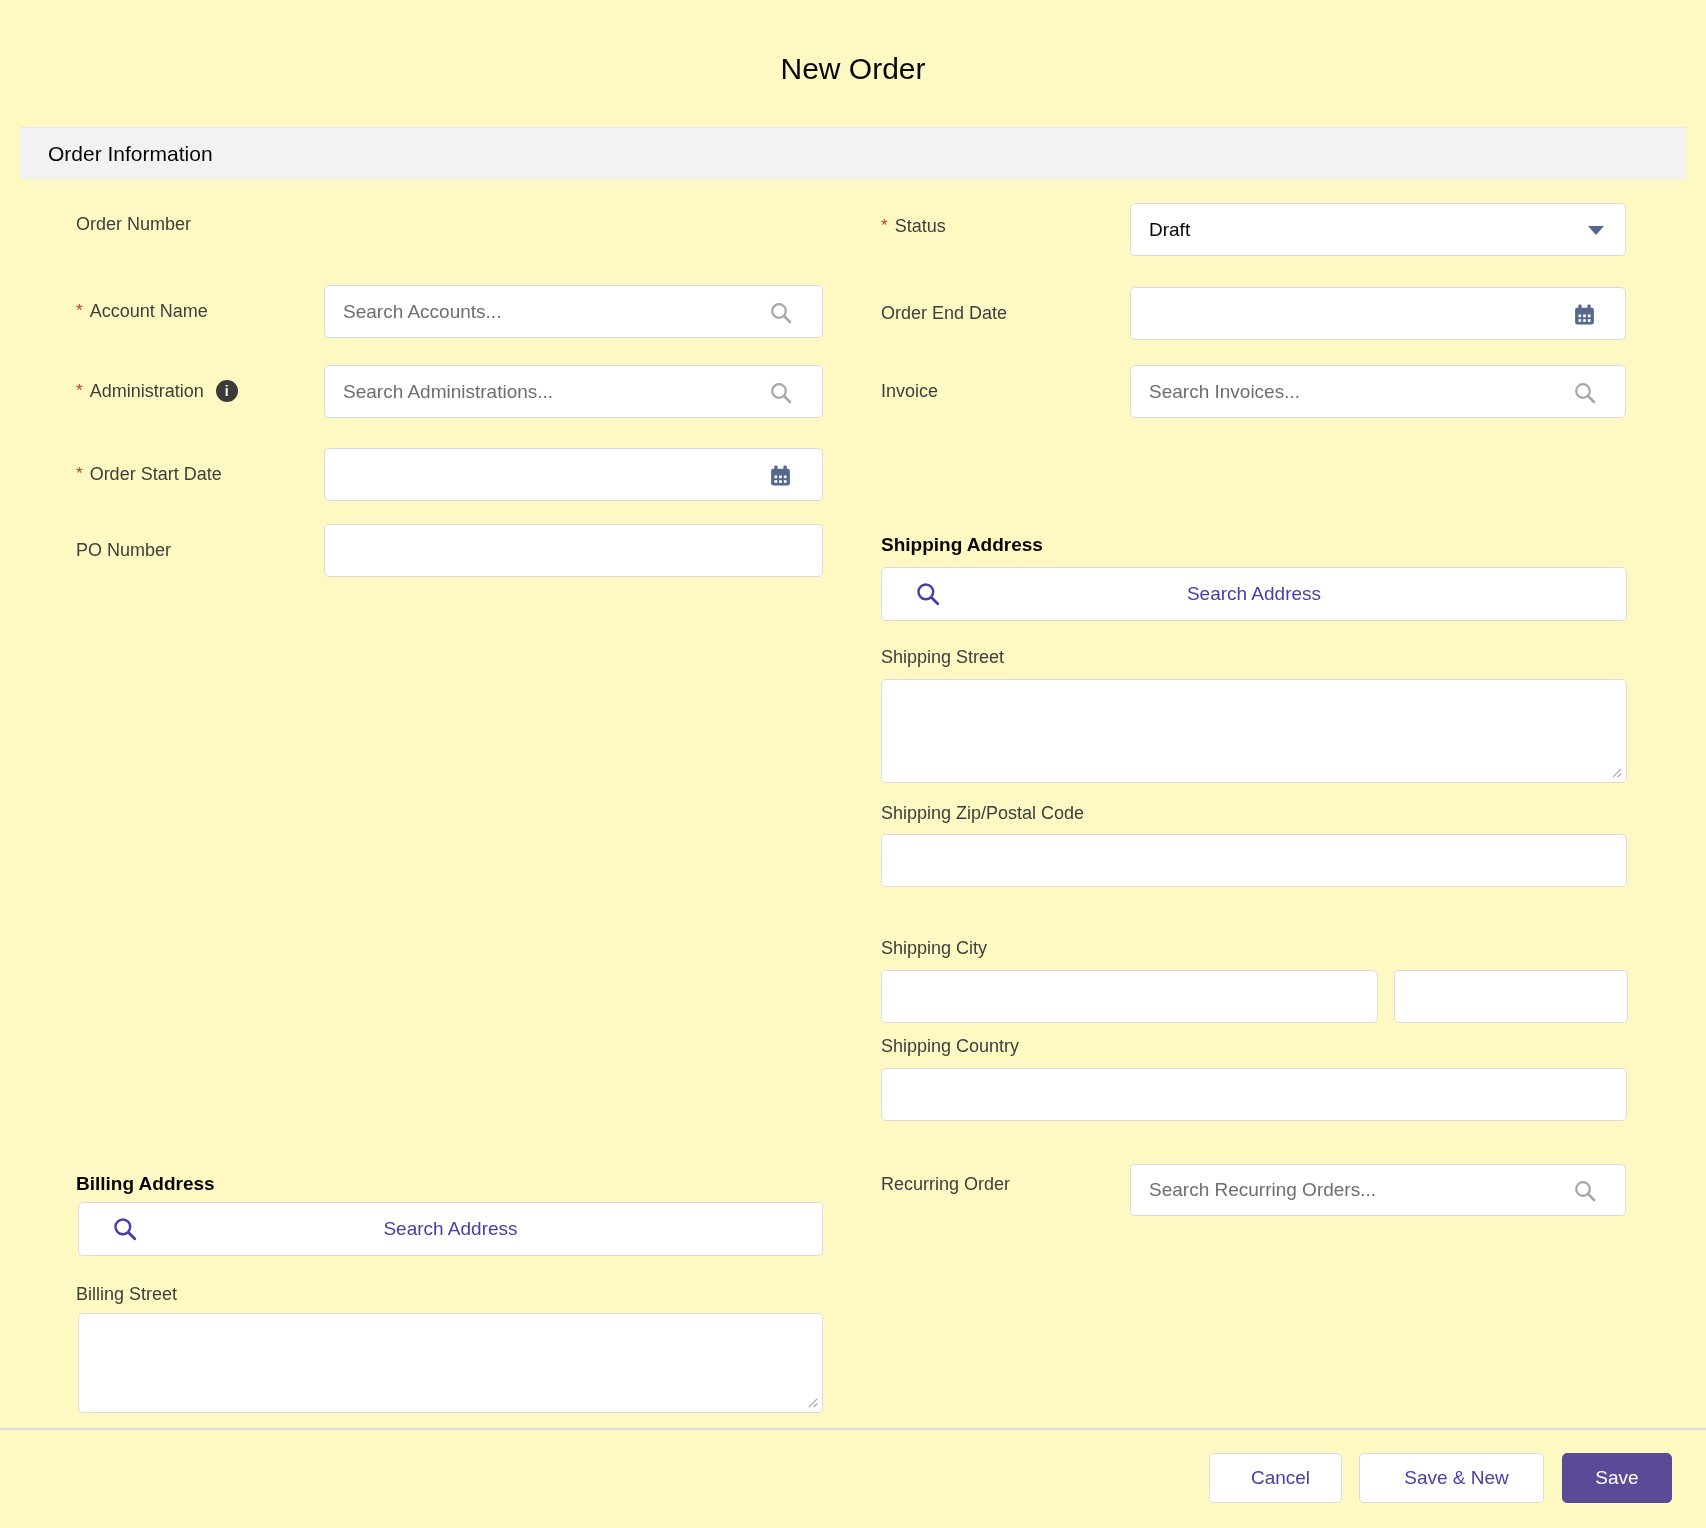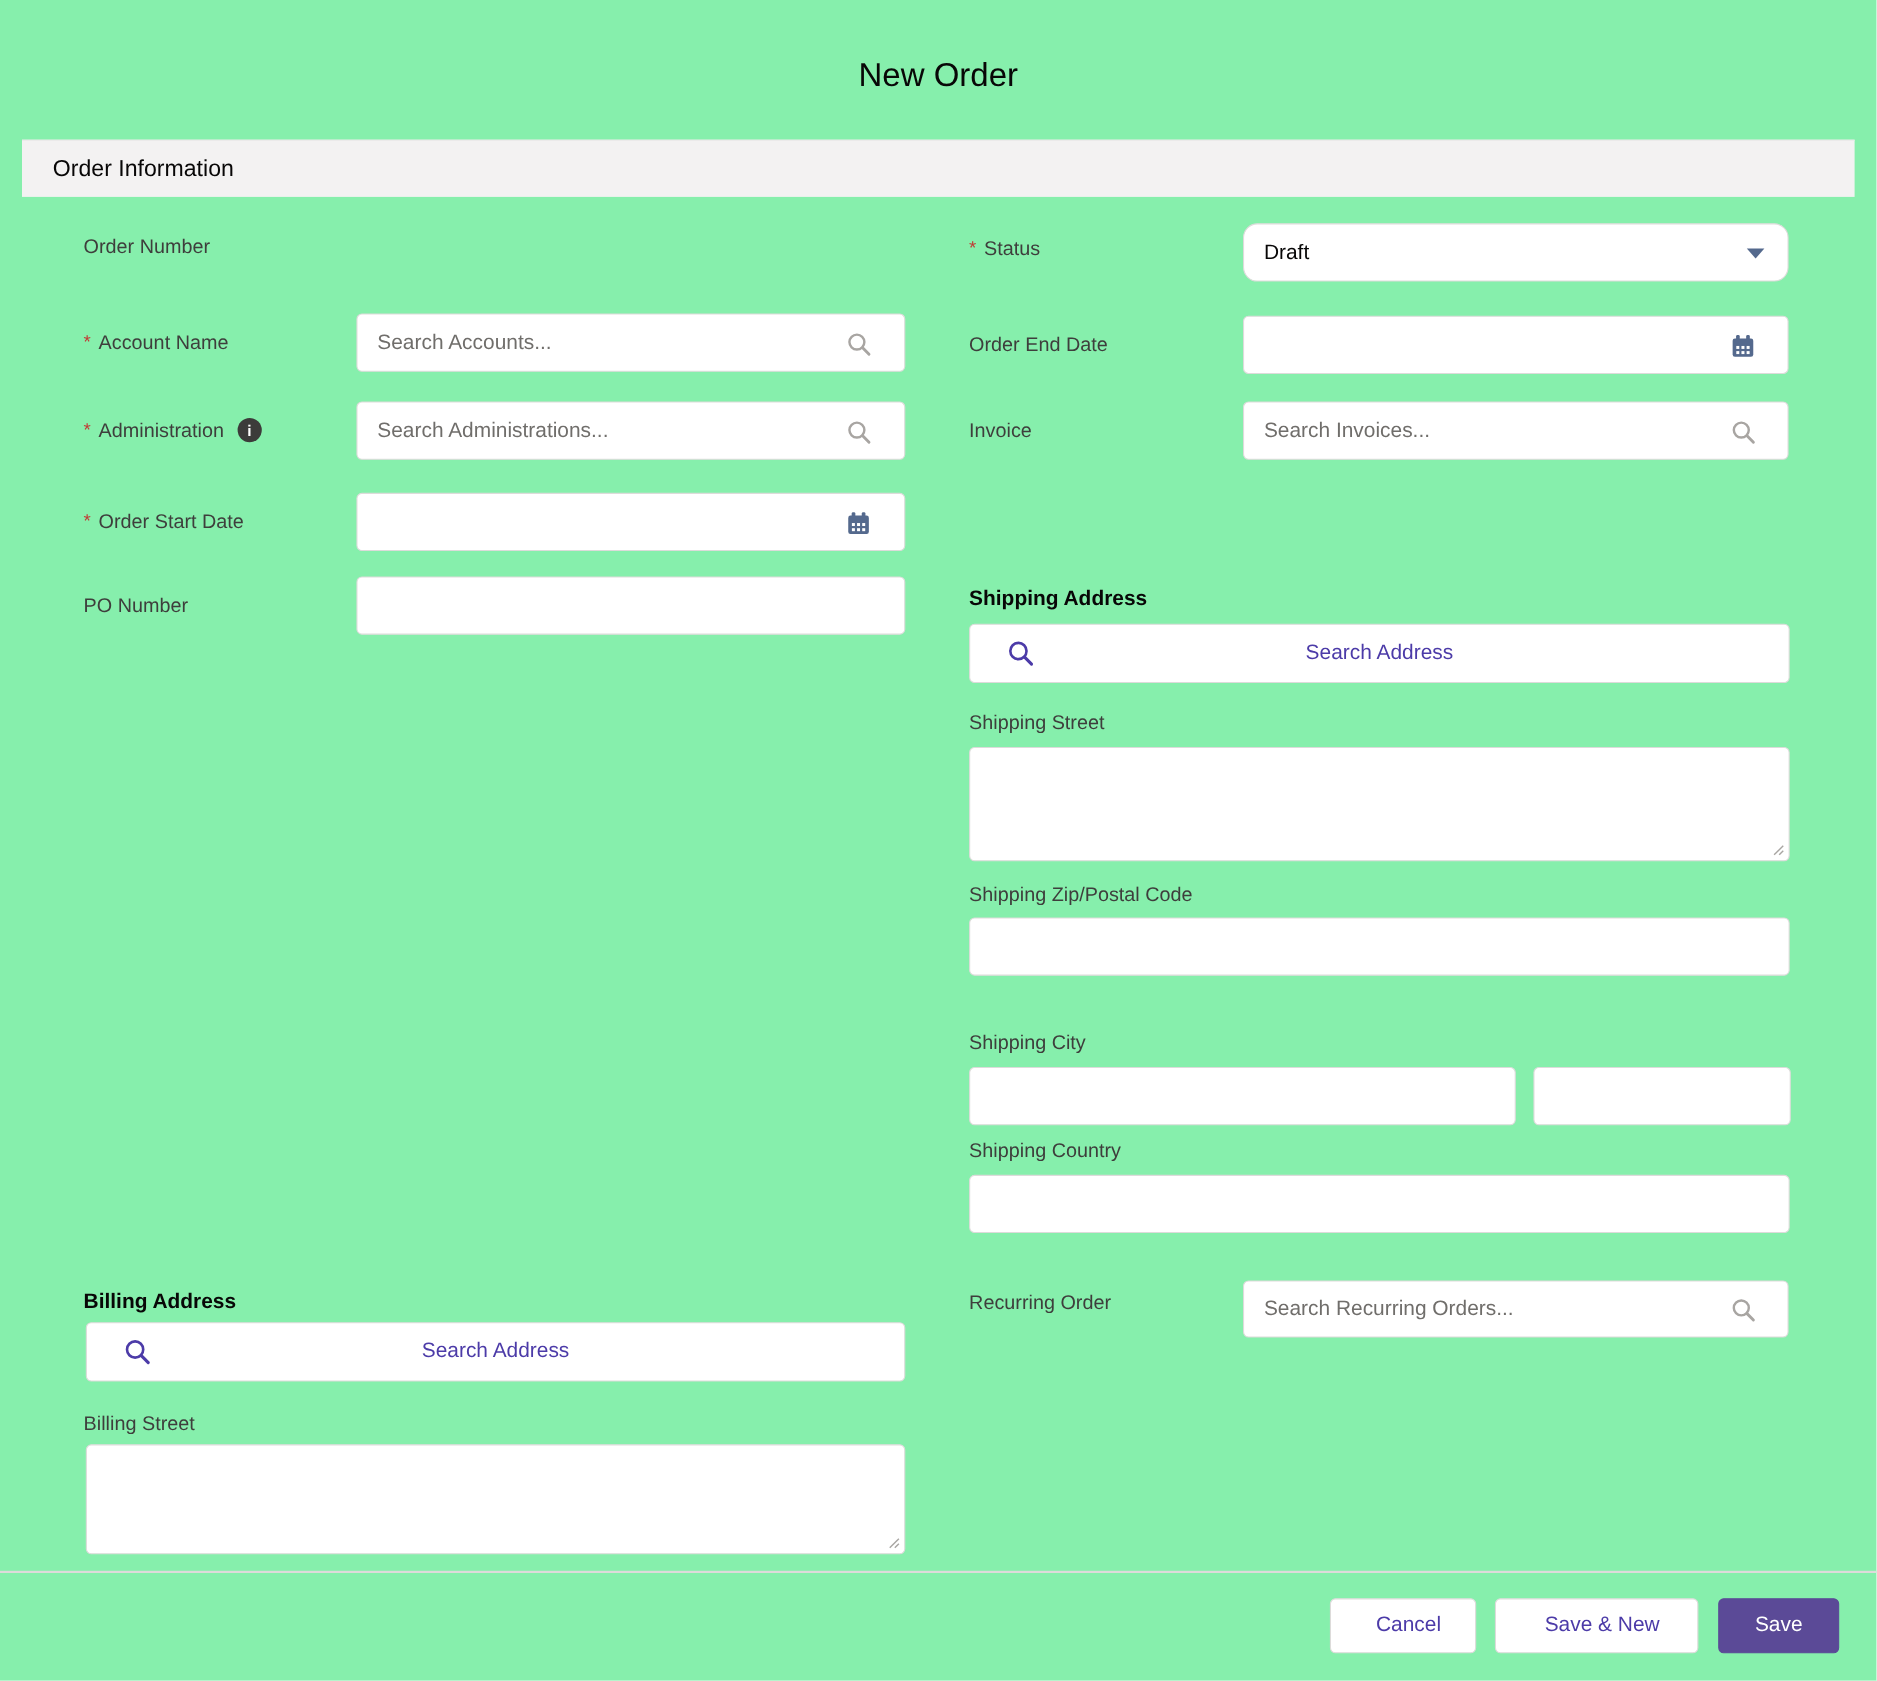--- a/index.html
+++ b/index.html
@@ -1,17 +1,17 @@
 <!DOCTYPE html>
 <html><head>
 <meta charset="utf-8">
 <style>
   html,body{margin:0;padding:0;background:#fff;}
   .canvas{
-    position:relative;width:1706px;height:1528px;background:#86efac;overflow:hidden;
+    position:relative;width:1706px;height:1528px;background:#fef9c3;overflow:hidden;
     font-family:"Liberation Sans",sans-serif;color:#080707;
   }
   .title{
     position:absolute;left:0;top:52px;width:100%;text-align:center;
     font-size:30px;font-weight:300;color:#080707;margin:0;
   }
   .section-bar{
     position:absolute;left:20px;top:127px;width:1666px;height:52px;
     background:#f3f2f2;border-top:1px solid #e9e8e8;display:flex;align-items:center;
     box-sizing:border-box;padding-left:28px;font-size:21px;color:#080707;
@@ -35,21 +35,21 @@
   }
   .input::placeholder{color:#706e6b;opacity:1;}
   .ta-wrap{position:absolute;}
   .textarea{
     position:absolute;left:0;top:0;width:100%;height:100%;resize:none;outline:none;
     font-family:"Liberation Sans",sans-serif;font-size:19px;color:#080707;padding:10px 14px;
   }
   .resize-handle{
     position:absolute;right:4px;bottom:4px;width:12px;height:12px;pointer-events:none;
   }
-  .select{display:flex;align-items:center;padding-left:18px;font-size:19px;color:#080707;cursor:pointer;border-radius:13px;}
+  .select{display:flex;align-items:center;padding-left:18px;font-size:19px;color:#080707;cursor:pointer;}
   .select-caret{
     position:absolute;width:0;height:0;
     border-left:8px solid transparent;border-right:8px solid transparent;
     border-top:9px solid #54698d;pointer-events:none;
   }
   .in-icon{position:absolute;pointer-events:none;color:#a8a5a2;}
   .cal-icon{position:absolute;pointer-events:none;color:#54698d;}
   .search-btn{
     display:flex;align-items:center;justify-content:center;cursor:pointer;
     font-family:"Liberation Sans",sans-serif;font-size:19px;color:#4c3ba8;padding:0;

